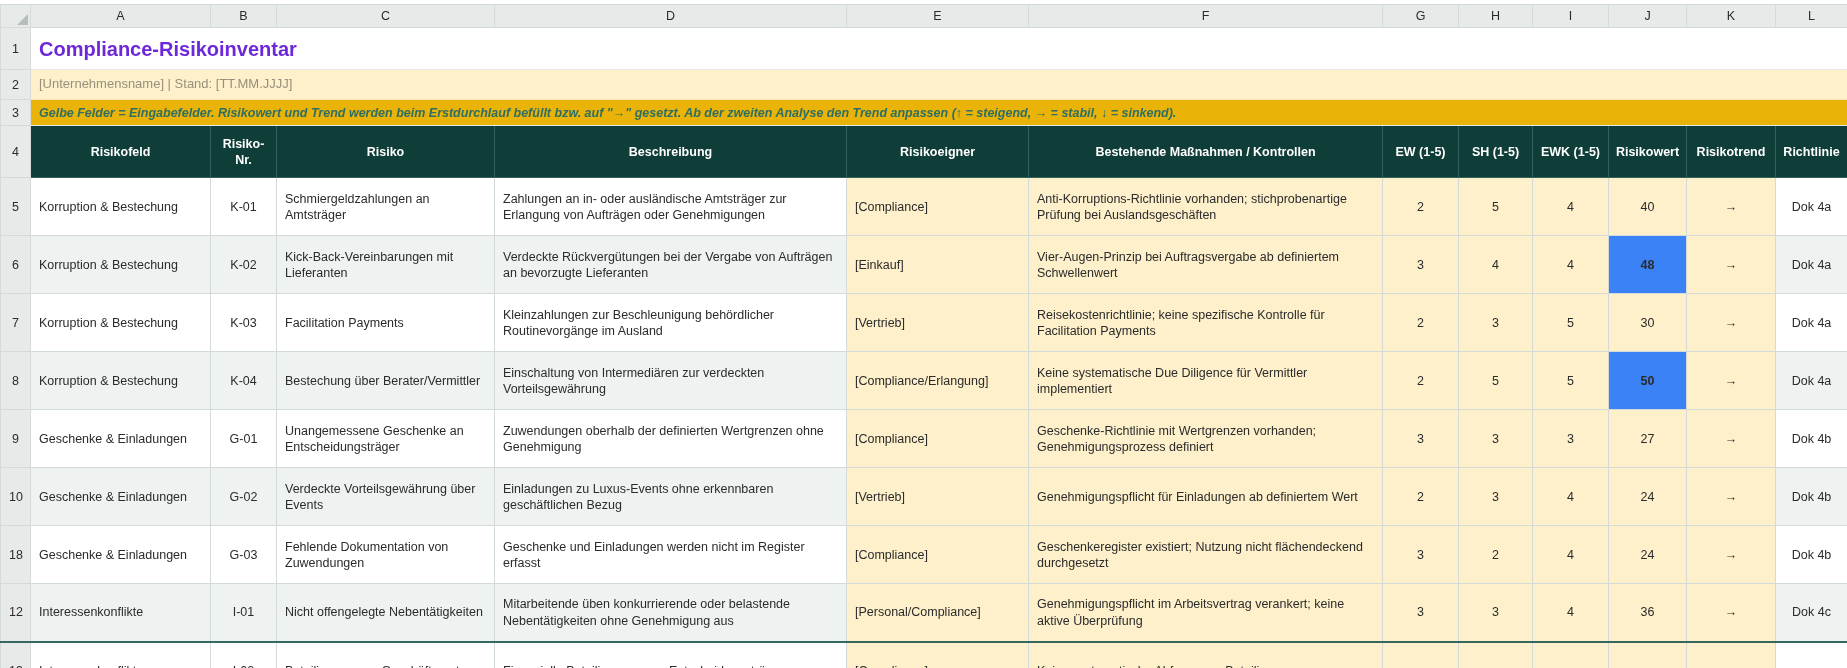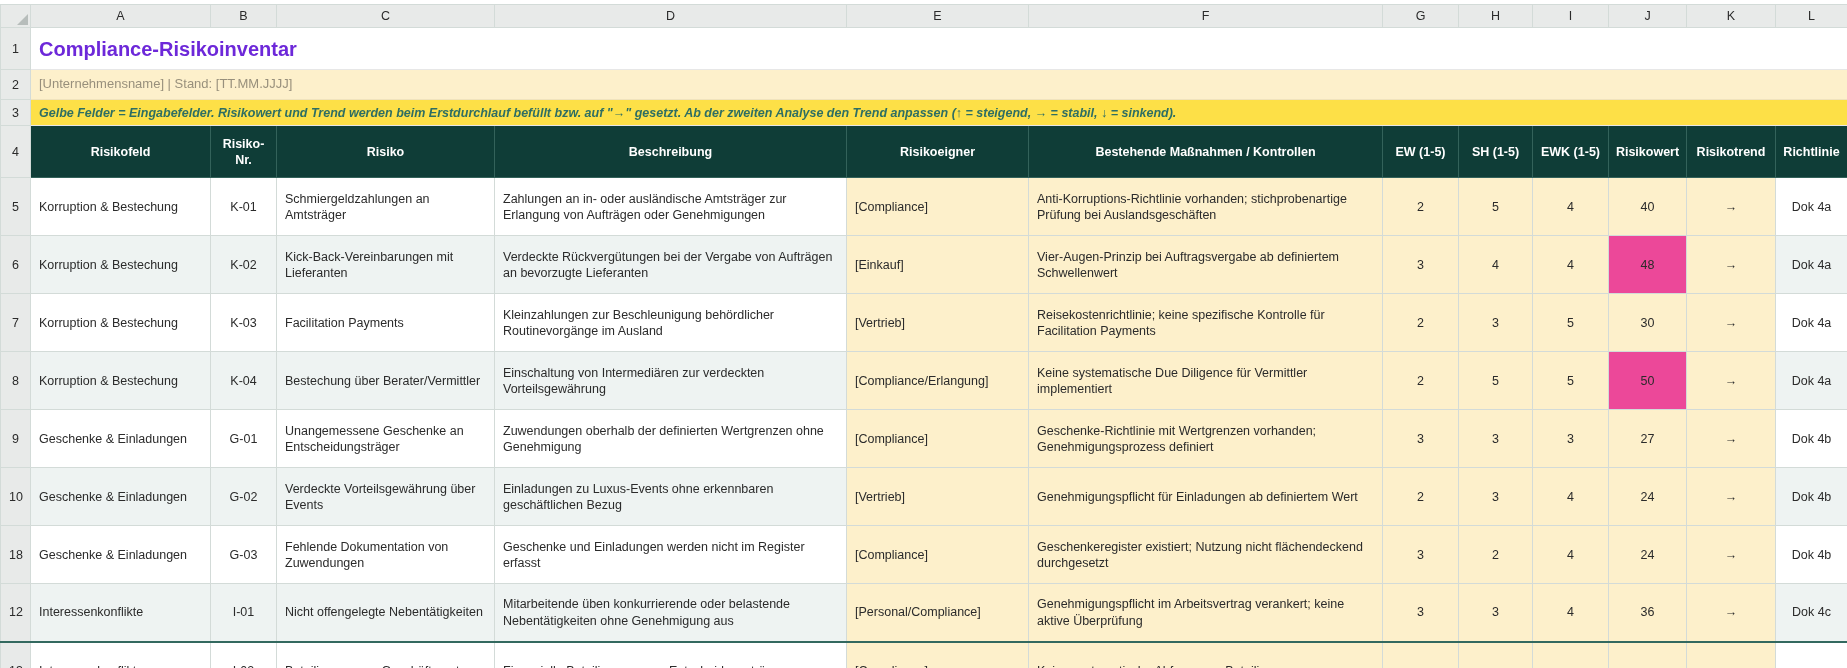--- a/index.html
+++ b/index.html
@@ -23,36 +23,36 @@
   .corner{position:relative;}
   .corner::after{
     content:"";position:absolute;right:2px;bottom:2px;
     border-left:11px solid transparent;border-bottom:11px solid #b7bdbb;
   }
   tr.letters-row td{height:22px;}
   .row-num{vertical-align:bottom;padding-bottom:3px;}
   
   tr.row-title td.banner{height:42px;border:1px solid #e7e7e7;border-left:none;background:#fff;}
   tr.row-subtitle td.banner{height:30px;background:#fdf0cb;border:1px solid #f0e3bd;margin-left:48px;}
-  tr.row-note td.banner{height:26px;background:#fde047;border:1px solid #e7e7e7;}
+  tr.row-note td.banner{height:26px;background:#eab308;border:1px solid #e7e7e7;}
   .title-text{font-size:20px;font-weight:bold;color:#6d28d9;}
   .subtitle-text{font-size:13px;color:#98907c;}
   .note-text{font-size:12.5px;font-weight:bold;font-style:italic;color:#2e6e63;}
   
   tr.header-row th{
     height:52px;background:#0f3d37;color:#ffffff;font-weight:bold;
     text-align:center;border:1px solid #33625a;border-top-color:#0f3d37;
     padding:3px 5px;
   }
   
   td.c{background:#fff;}
   td.c.alt{background:#eef3f2;}
   td.yellow{background:#fdf0cb;border-color:#eadfb8;}
   td.center{text-align:center;}
-  td.hl{background:#ec4899;color:#e0821f;font-weight:normal;border-color:#eadfb8;margin-left:16px;}
+  td.hl{background:#3b82f6;color:#e0821f;font-weight:bold;border-color:#eadfb8;margin-left:16px;}
   tr.data-row td{height:58px;}
   tr.sep-top td{border-top:2px solid #33695f;}
   .trend{font-size:13px;}
 </style>
 </head>
 <body>
 
 <div class="spreadsheet">
   <div class="top-strip"></div>
   <table class="grid">

